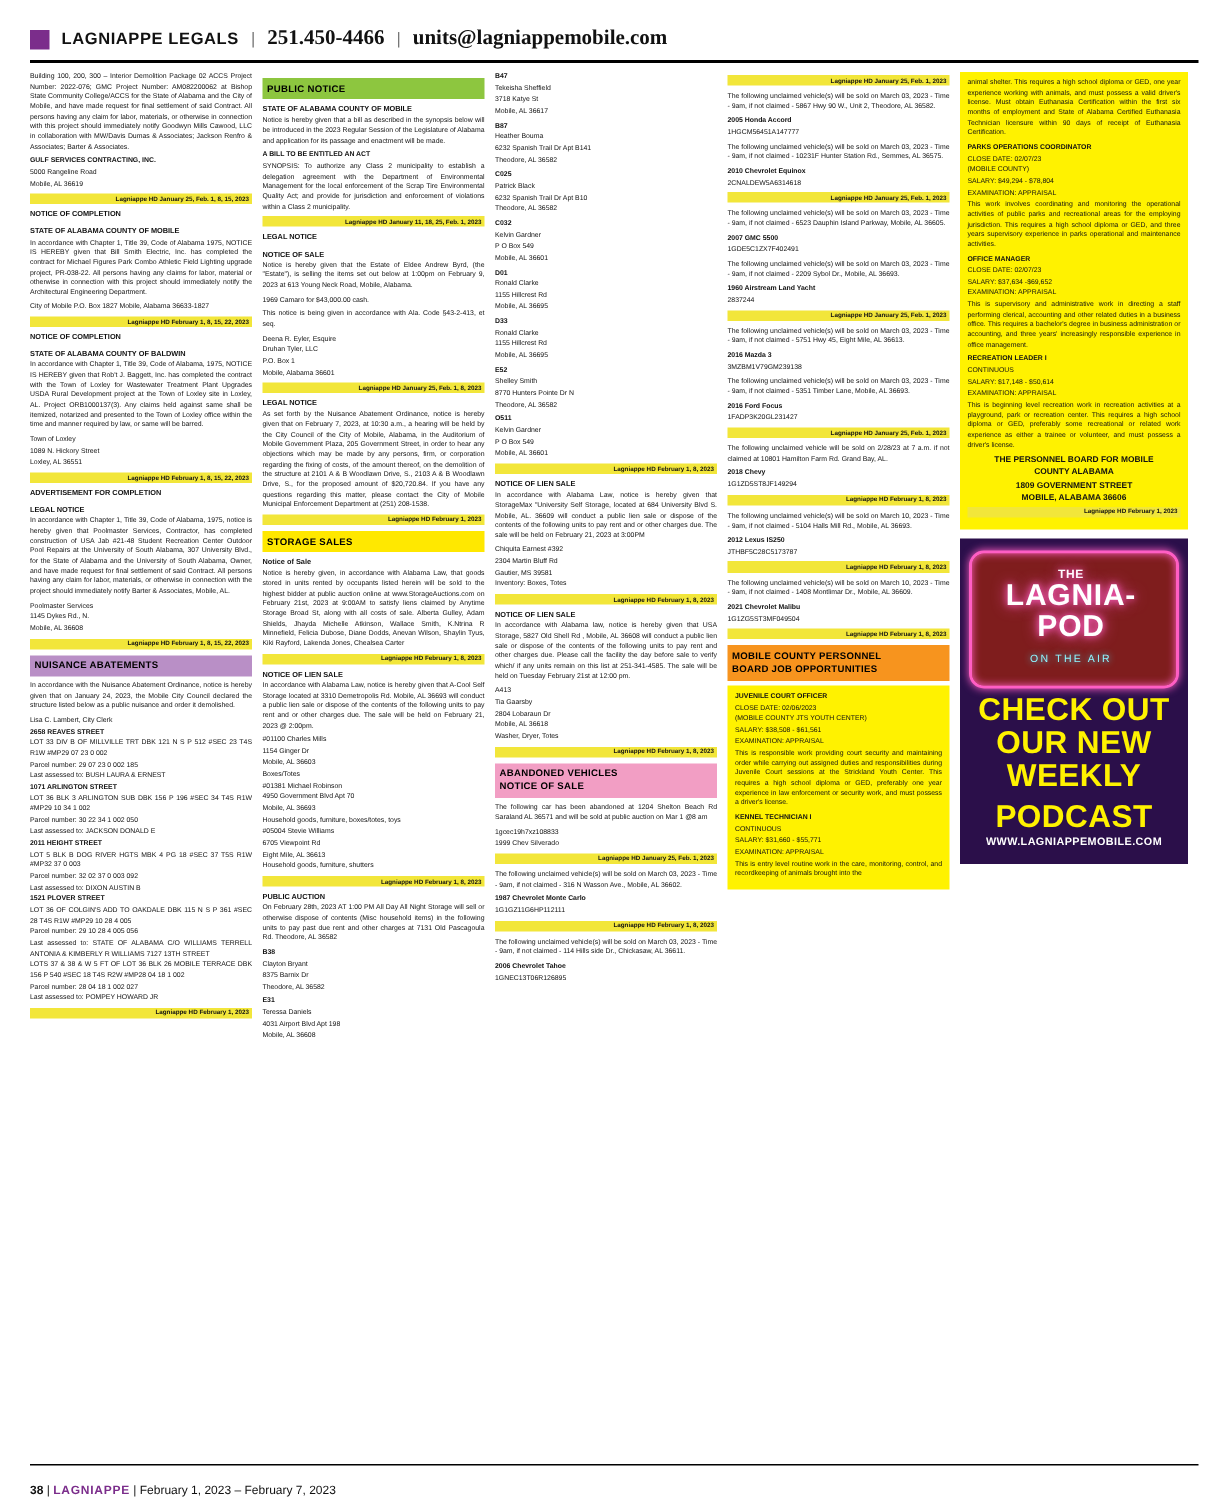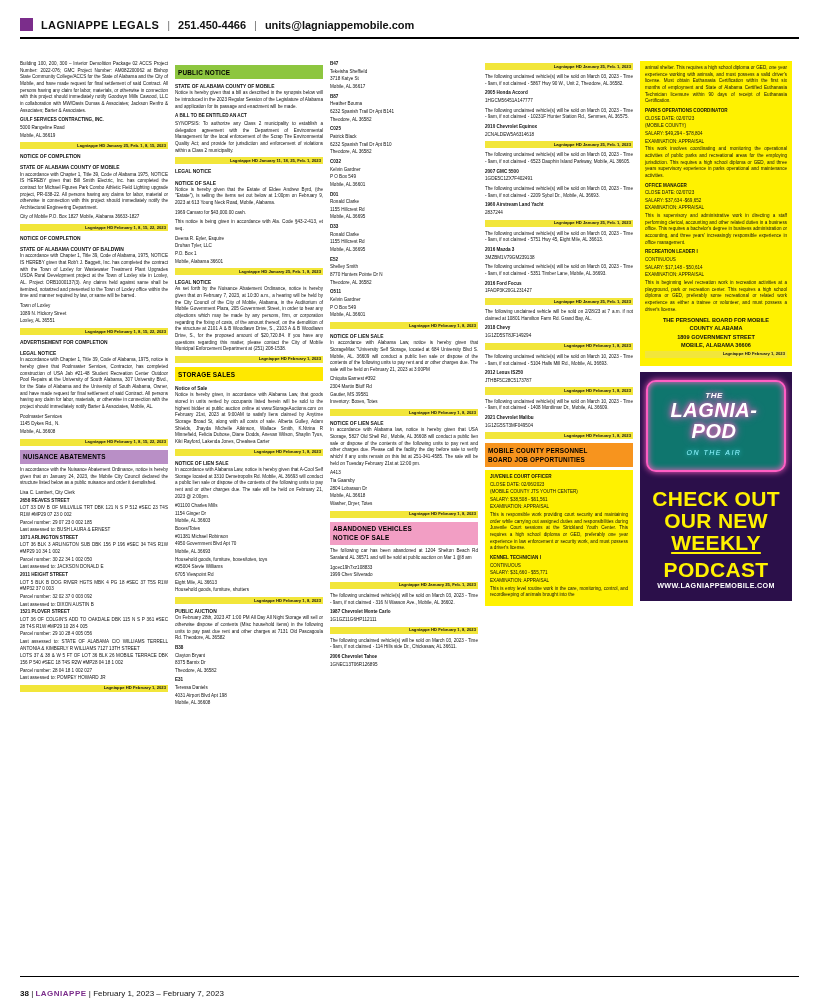--- a/index.html
+++ b/index.html
@@ -12,26 +12,26 @@
     overflow: hidden;
     position: relative;
   }
   .page {
     position: absolute; left:0; top:0; width:819px; height:1008px;
     padding: 18px 20px 0 20px;
   }
   
   .masthead {
     display:flex; align-items:center; gap:8px;
-    border-bottom: 2px solid #000; padding-bottom:6px; margin-bottom:22px;
+    border-bottom: 2px solid #000; padding-bottom:6px; margin-bottom:6px;
   }
   .mast-sq { width:13px; height:13px; background:#7b2d8b; flex:none; }
   .mast-title { font-size:11px; font-weight:bold; letter-spacing:.4px; color:#111;}
   .mast-sep { font-size:11px; color:#777; }
-  .mast-info { font-size:11px; font-weight:bold; color:#111; }
+  .mast-info { font-size:14px; font-weight:bold; color:#111;font-family:Liberation Serif, serif; }
 
   
   .cols { display:flex; gap:7px; height:905px; }
   .col { width:148px; flex:none; font-size:4.6px; line-height:1.45; }
   .col.last { width:152px; }
 
   
   .secbar {
     color:#000; font-weight:bold; font-size:6.4px; letter-spacing:.2px;
     padding:2.5px 3px; margin:4px 0 3px 0;
@@ -58,34 +58,33 @@
   .rail .bold { font-weight:bold; }
 
   
   .podad {
     background:#2b0f4a; margin-top:6px; padding:8px 6px 10px 6px; text-align:center;
     position:relative; overflow:hidden;
   }
   .neon {
     border:2px solid #ff5ec4; border-radius:10px; padding:10px 8px 12px 4px;
     box-shadow: 0 0 6px #ff5ec4 inset, 0 0 6px #ff5ec4;
-    background:#0f766e;
-    font-style:italic;
+    background:#7f1d1d;
   }
   .neon .lag {
     color:#ffffff; font-weight:bold; font-size:20px; letter-spacing:.5px;
     text-shadow:0 0 5px #ff5ec4, 0 0 10px #ff5ec4; line-height:1.05;
   }
   .neon .onair {
     margin-top:6px; color:#8ff6ff; font-size:7px; letter-spacing:1.5px;
     text-shadow:0 0 5px #41e0ff;
   }
   .checkout {
     color:#fff200; font-weight:bold; font-size:21px; line-height:1.05;
-    margin-top:16px; letter-spacing:.3px;
+    margin-top:4px; letter-spacing:.3px;
   }
   .puburl {
     color:#ffffff; font-weight:bold; font-size:7.2px; letter-spacing:.3px;
     margin-top:0;
   }
 
   
   .footer {
     position:absolute; left:20px; bottom:10px; font-size:8px; color:#111;
     border-top:1px solid #000; width:779px; padding-top:12px;
@@ -388,21 +387,21 @@
       </div>
 
       <div class="podad">
         <div class="neon">
           <div class="lag" style="font-size:8px;">THE</div>
           <div class="lag">LAGNIA-POD</div>
           <div class="onair">ON THE AIR</div>
         </div>
         <div class="checkout">CHECK OUT</div>
         <div class="checkout" style="margin-top:0;">OUR NEW</div>
-        <div class="checkout" style="margin-top:0;text-decoration:underline;">WEEKLY</div>
+        <div class="checkout" style="margin-top:0;">WEEKLY</div>
         <div class="checkout" style="margin-top:4px;">PODCAST</div>
         <div class="puburl">WWW.LAGNIAPPEMOBILE.COM</div>
       </div>
     </div>
 
   </div>
 
   <div class="footer">
     <span class="pg">38</span>
     <span>|</span>

